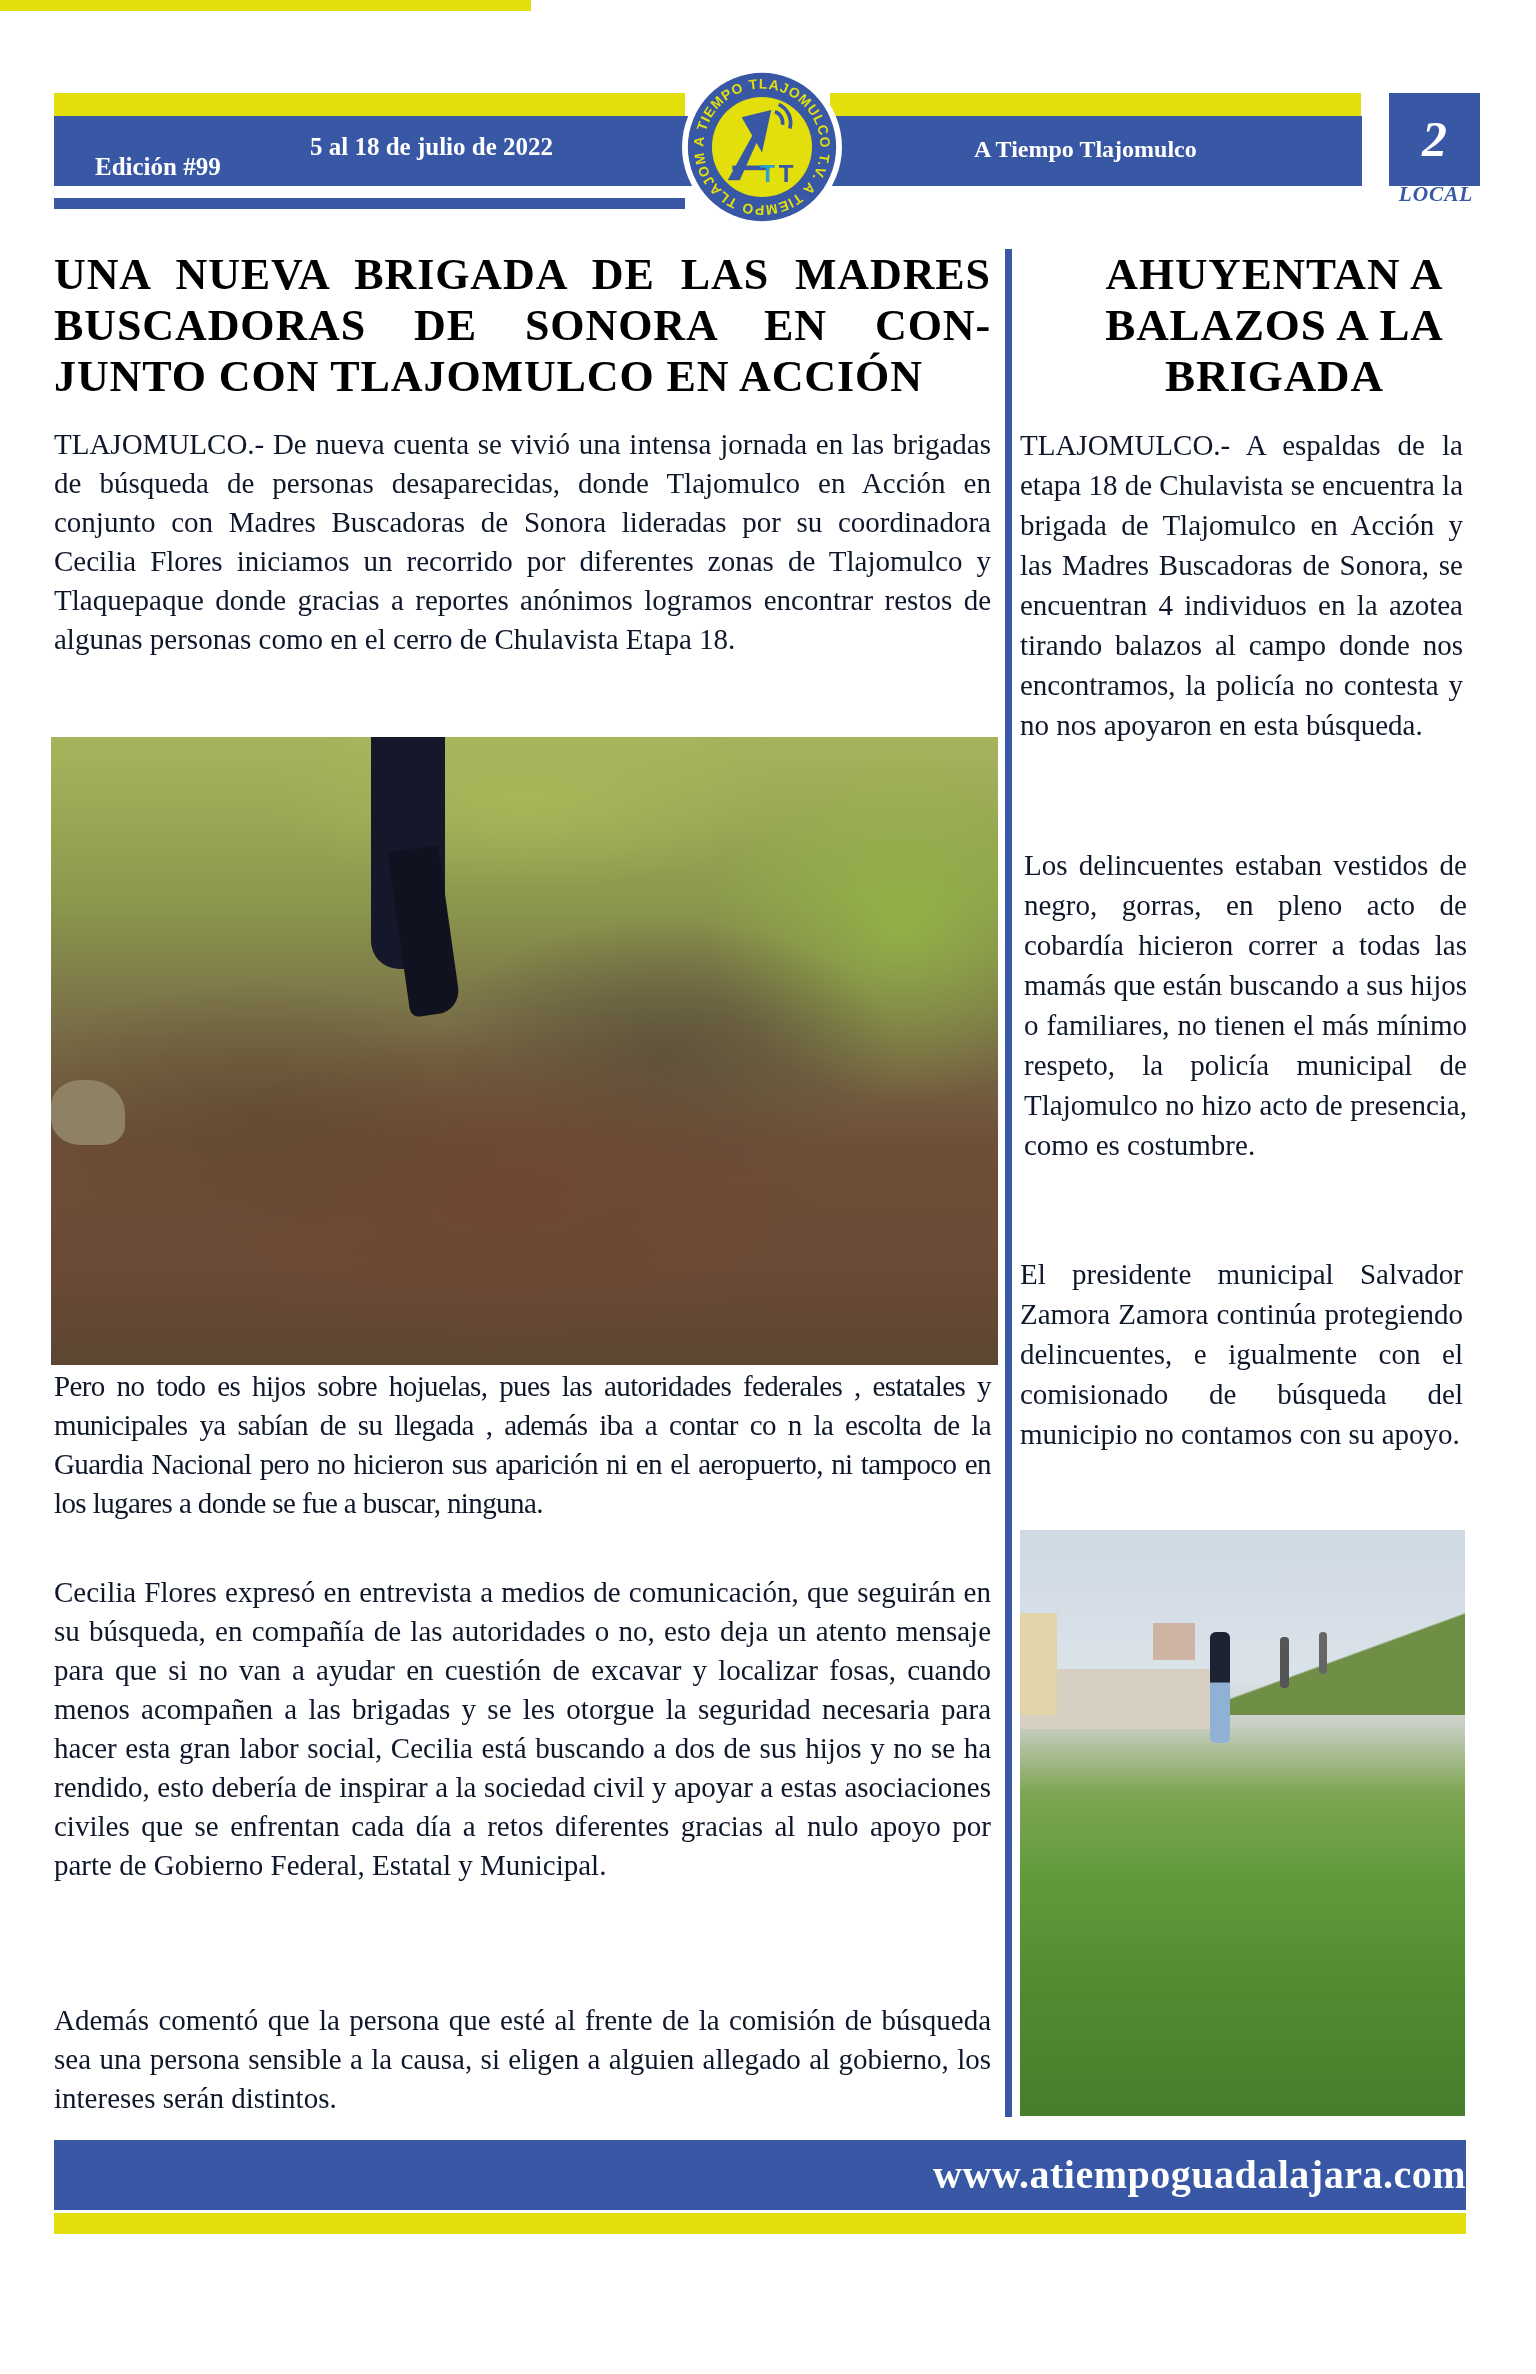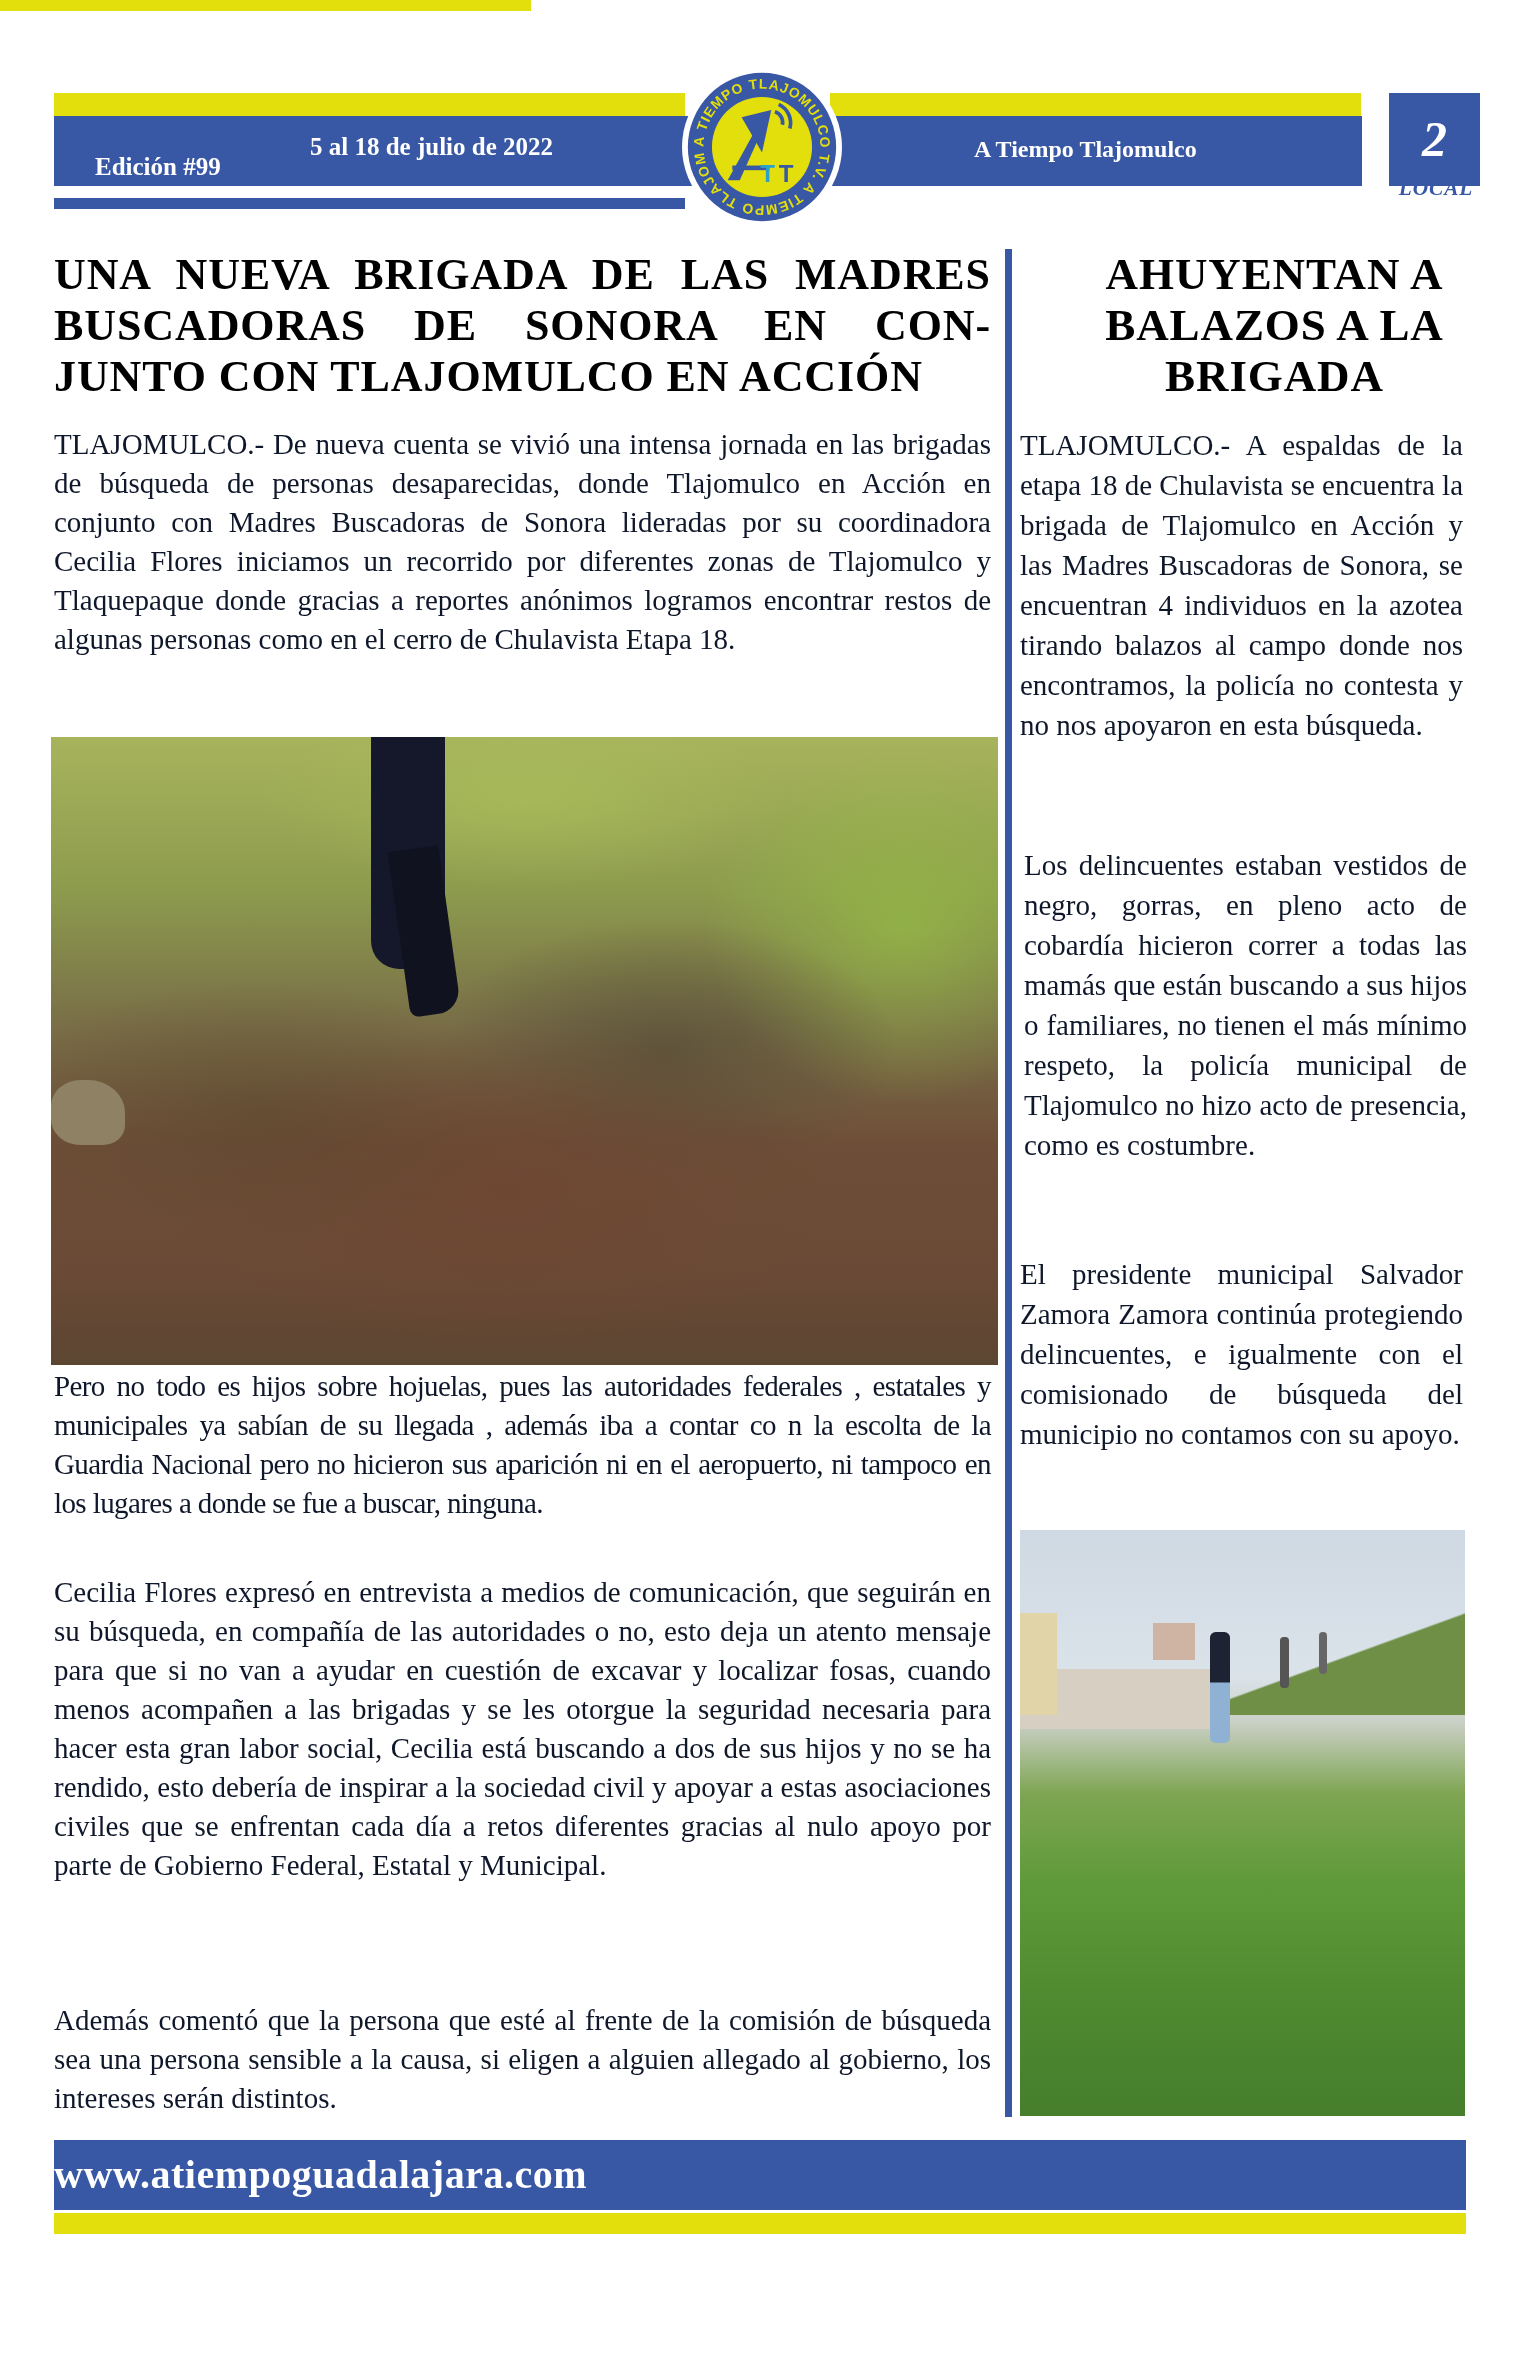--- a/index.html
+++ b/index.html
@@ -17,21 +17,21 @@
 
   .hdr-text { position:absolute; color:#fff; font-weight:bold; font-size:25px; font-family:"Liberation Serif", serif; top:133px; }
   #edition { left:95px;margin-top:20px; }
   #dates   { left:310px;text-align:center; }
   #pub-name { left:974px; top:136px; font-size:24px; }
 
   #logo { position:absolute; left:682px; top:67px; width:160px; height:160px; border-radius:50%; background:#fff; }
   #logo svg { position:absolute; left:3.7px; top:3.7px; }
 
   #page-box { position:absolute; left:1389px; top:93px; width:91px; height:93px; background:#3857a5; color:#fff; font-style:italic; font-weight:bold; font-size:50px; text-align:center; line-height:93px; }
-  #section-label { position:absolute; left:1388px; top:176px; width:96px; text-align:center; color:#3857a5; font-style:italic; font-weight:bold; font-size:21.3px; letter-spacing:0.9px; }
+  #section-label { position:absolute; left:1388px; top:182px; width:96px; text-align:center; color:#3857a5; font-style:italic; font-weight:bold; font-size:21.3px; letter-spacing:0.9px; }
 
   
   .headline { position:absolute; font-family:"Liberation Serif", serif; font-weight:bold; color:#000; text-transform:uppercase; }
   #left-headline { left:54px; top:249px; width:937px; font-size:44px; line-height:51px; text-align:justify; letter-spacing:0.9px; }
   #right-headline { left:1052px; top:249px; width:445px; font-size:45px; line-height:51px; text-align:center; letter-spacing:0.9px; }
 
   
   #col-divider { position:absolute; left:1005px; top:249px; width:6.5px; height:1868px; background:#3857a5; }
 
   
@@ -66,21 +66,21 @@
   }
   #photo-right .wall { position:absolute; left:0; top:139px; width:204px; height:60px; background:#d6cfc2; }
   #photo-right .house { position:absolute; left:0; top:83px; width:37px; height:102px; background:#e0d4a8; }
   #photo-right .bldg { position:absolute; left:133px; top:93px; width:42px; height:37px; background:#cfb3a3; }
   #photo-right .slope { position:absolute; left:167px; top:74px; width:297px; height:111px; background:linear-gradient(160deg, transparent 50%, #6e8f45 51%); }
   #photo-right .person { position:absolute; left:190px; top:102px; width:20.4px; height:111px; background:linear-gradient(180deg,#1d2333 0%,#1d2333 45%,#8fb1d3 46%,#8fb1d3 100%); border-radius:5.6px; }
   #photo-right .person2 { position:absolute; left:260px; top:107px; width:9.3px; height:51px; background:#555; border-radius:3.7px; }
   #photo-right .person3 { position:absolute; left:299px; top:102px; width:8.3px; height:42px; background:#666; border-radius:3.7px; }
 
   
-  #footer-band { position:absolute; left:54px; top:2140px; width:1412px; height:70px; background:#3857a5; color:#fff; text-align:left; font-weight:bold; font-size:40px; line-height:70px; font-family:"Liberation Serif", serif; letter-spacing:0.5px; }
+  #footer-band { position:absolute; left:54px; top:2140px; width:1412px; height:70px; background:#3857a5; color:#fff; text-align:right; font-weight:bold; font-size:40px; line-height:70px; font-family:"Liberation Serif", serif; letter-spacing:0.5px; }
   #footer-yellow { position:absolute; left:54px; top:2213px; width:1412px; height:21.3px; background:#e3df0c; }
 </style>
 </head>
 <body>
 
 <div id="hdr-y-left" class="hdr-yellow"></div>
 <div id="hdr-b-left" class="hdr-blue"></div>
 <div id="hdr-t-left" class="hdr-blue"></div>
 <div id="hdr-y-right" class="hdr-yellow"></div>
 <div id="hdr-b-right" class="hdr-blue"></div>

